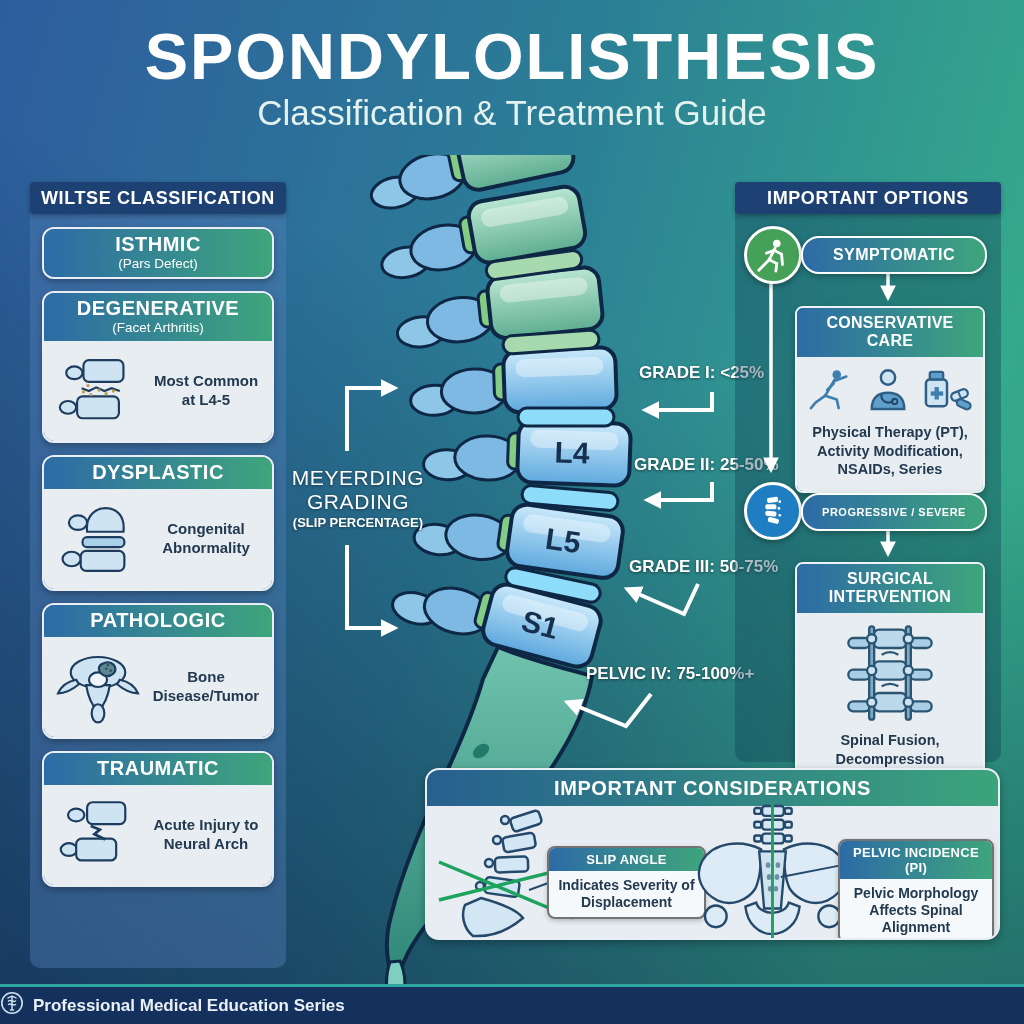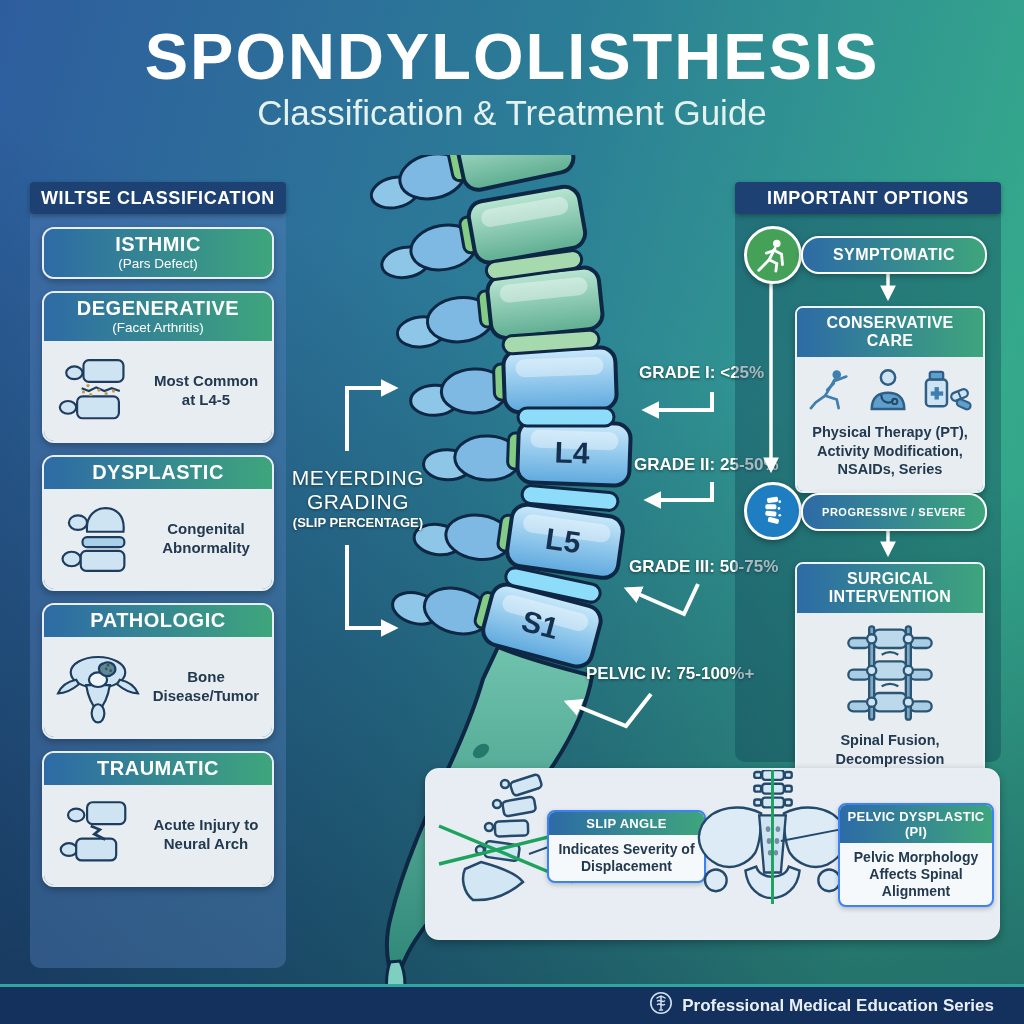--- a/index.html
+++ b/index.html
@@ -73,34 +73,34 @@
   .t-head.narrow{padding:6px 28px;}
   .t-body{background:#e8edf2;padding:8px 6px 12px;text-align:center;}
   .t-icons{display:flex;justify-content:center;align-items:center;gap:10px;margin:2px 0 8px;}
   .t-text{font-size:14.5px;font-weight:700;color:#22394f;line-height:1.3;}
   
   .considerations{position:absolute;left:425px;top:768px;width:575px;height:172px;border:2px solid #e8eef3;
     border-radius:14px;background:#e7edf2;overflow:hidden;box-sizing:border-box;box-shadow:0 3px 8px rgba(0,0,0,.3);}
   .cons-head{height:36px;background:linear-gradient(90deg,#27608f,#3ba47c);color:#fff;font-size:20px;
     font-weight:800;letter-spacing:.6px;display:flex;align-items:center;justify-content:center;}
   .cons-body{position:relative;height:132px;}
-  .mini-card{position:absolute;border:2px solid #3b82f6;border-radius:8px;overflow:hidden;
+  .mini-card{position:absolute;border:2px solid #737373;border-radius:8px;overflow:hidden;
     box-shadow:0 2px 5px rgba(0,0,0,.22);background:#f6f9fb;}
   .mini-head{background:linear-gradient(90deg,#2d6ba6,#3ea57c);color:#fff;font-size:13px;font-weight:800;
     text-align:center;padding:4px 2px;letter-spacing:.3px;}
   .mini-body{padding:6px 4px;text-align:center;font-size:14px;font-weight:700;color:#22394f;line-height:1.2;}
   .mini-card.slip{left:120px;top:40px;width:155px;}
   .mini-card.pi{left:411px;top:33px;width:152px;}
   .cons-fig{position:absolute;}
   .cons-fig.slipfig{left:6px;top:0px;}
   .cons-fig.pelvisfig{left:258px;top:-2px;}
   
   .footer-bar{position:absolute;left:0;bottom:0;width:100%;height:40px;background:#14305c;
     border-top:3px solid #2fa7a0;box-sizing:border-box;display:flex;align-items:center;
-    justify-content:flex-end;gap:9px;padding-right:30px;color:#e9eff6;font-size:17px;font-weight:600;}
+    justify-content:flex-start;gap:9px;padding-right:30px;color:#e9eff6;font-size:17px;font-weight:600;}
   
   .ill{stroke:#1e3d5e;stroke-width:2.4px;}
   .illf{fill:#cfe4f2;}
   .illf2{fill:#dcebf5;}
 </style>
 </head>
 <body>
 
 <div class="canvas">
 
@@ -449,20 +449,21 @@
                 <circle cx="82" cy="95" r="5.5" fill="#cfe4f2"></circle>
             </g>
           </svg>
         </div>
         <div class="t-text">Spinal Fusion, Decompression</div>
       </div>
     </div>
   </aside>
 
   <section class="considerations">
+    <div class="cons-head">IMPORTANT CONSIDERATIONS</div>
     <div class="cons-body">
 
       <svg class="cons-fig slipfig" width="168" height="132" viewBox="0 0 168 132">
         <g stroke="#24496b" stroke-width="2.5" fill="#d3e6f3">
           <g transform="rotate(-18 93 15)">
               <rect x="78" y="8" width="30" height="14" rx="4"></rect>
             </g>
           <circle cx="72" cy="14" r="4"></circle>
           <g transform="rotate(-10 86 36)">
               <rect x="70" y="29" width="32" height="15" rx="4"></rect>
@@ -512,21 +513,21 @@
           <ellipse cx="84" cy="74" rx="2.4" ry="3"></ellipse>
             <ellipse cx="92" cy="74" rx="2.4" ry="3"></ellipse>
           <ellipse cx="85" cy="86" rx="2.2" ry="2.8"></ellipse>
             <ellipse cx="91" cy="86" rx="2.2" ry="2.8"></ellipse>
         </g>
         <line x1="87.5" y1="0" x2="87.5" y2="138" stroke="#1ea35f" stroke-width="3"></line>
         <line x1="96" y1="74" x2="158" y2="62" stroke="#24496b" stroke-width="2"></line>
       </svg>
 
       <div class="mini-card pi">
-        <div class="mini-head">PELVIC DYSPLASTIC (PI)</div>
+        <div class="mini-head">PELVIC INCIDENCE (PI)</div>
         <div class="mini-body">Pelvic Morphology Affects Spinal Alignment</div>
       </div>
 
     </div>
   </section>
 
   <footer class="footer-bar">
     <span>
       <svg width="24" height="24" viewBox="0 0 24 24">
         <circle cx="12" cy="12" r="10.2" fill="none" stroke="#cfe0ee" stroke-width="1.6"></circle>

